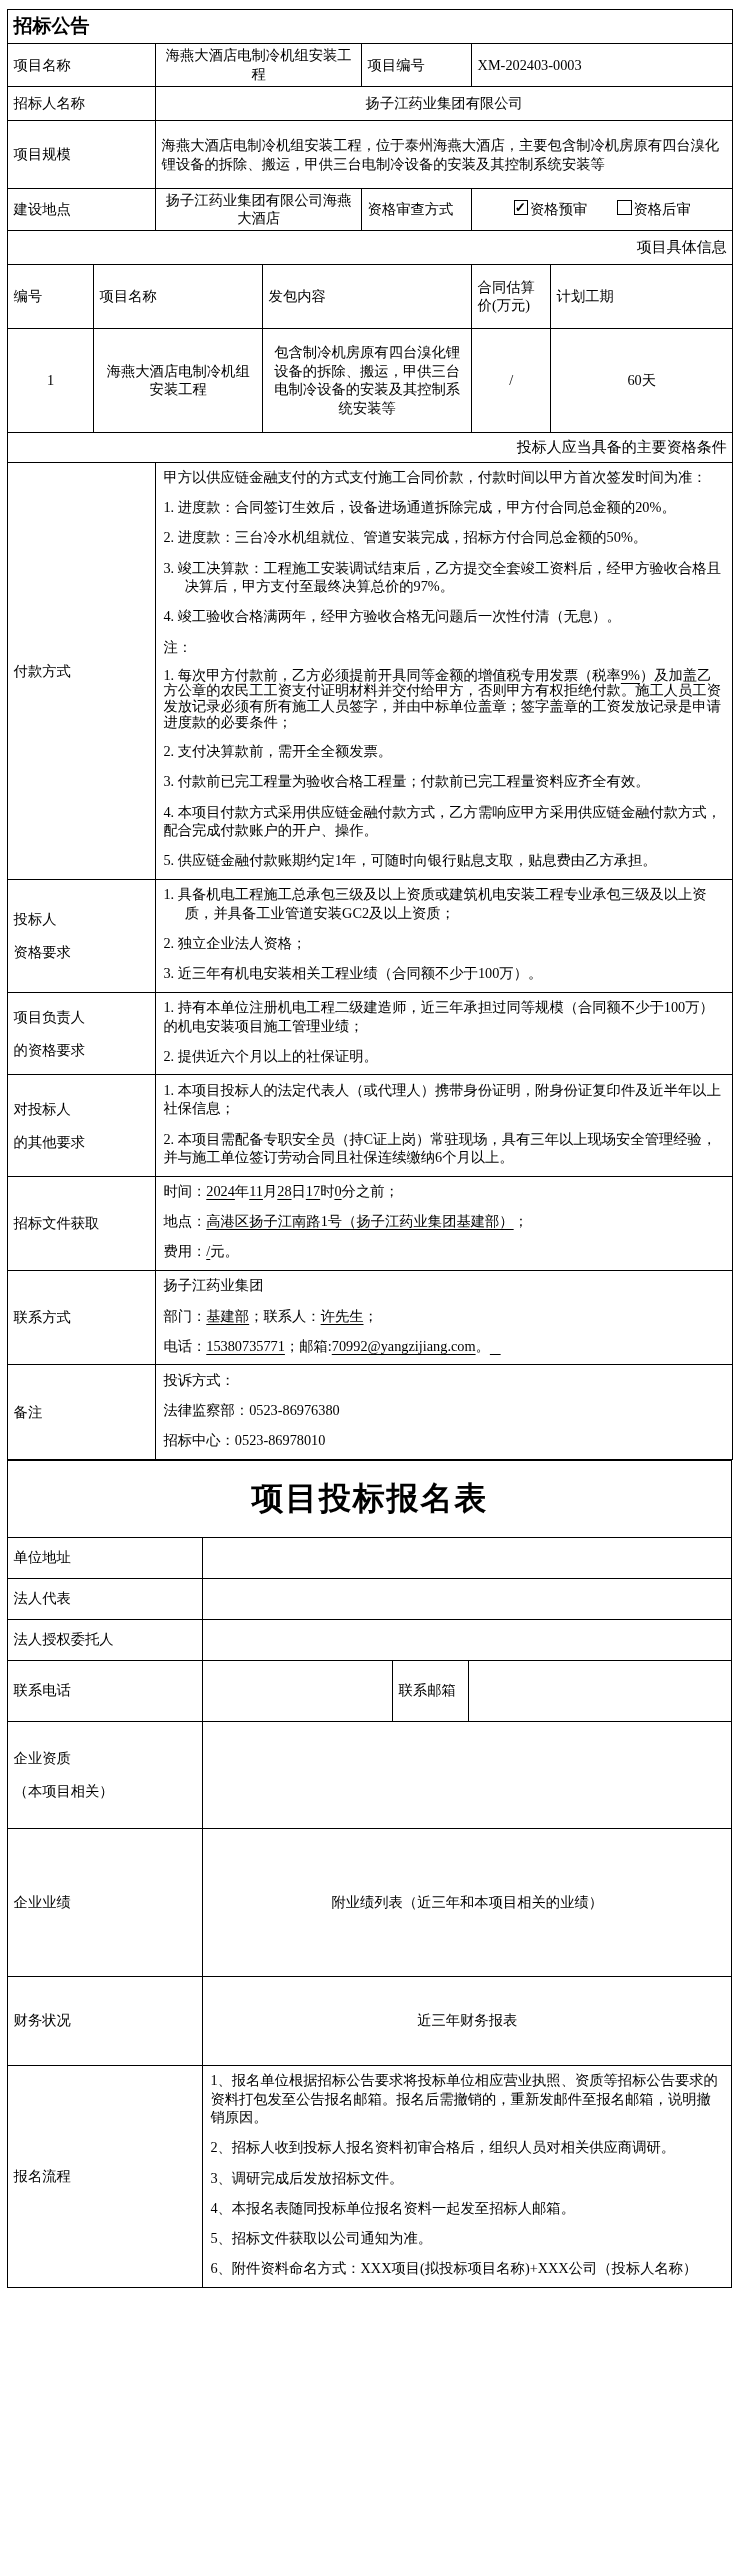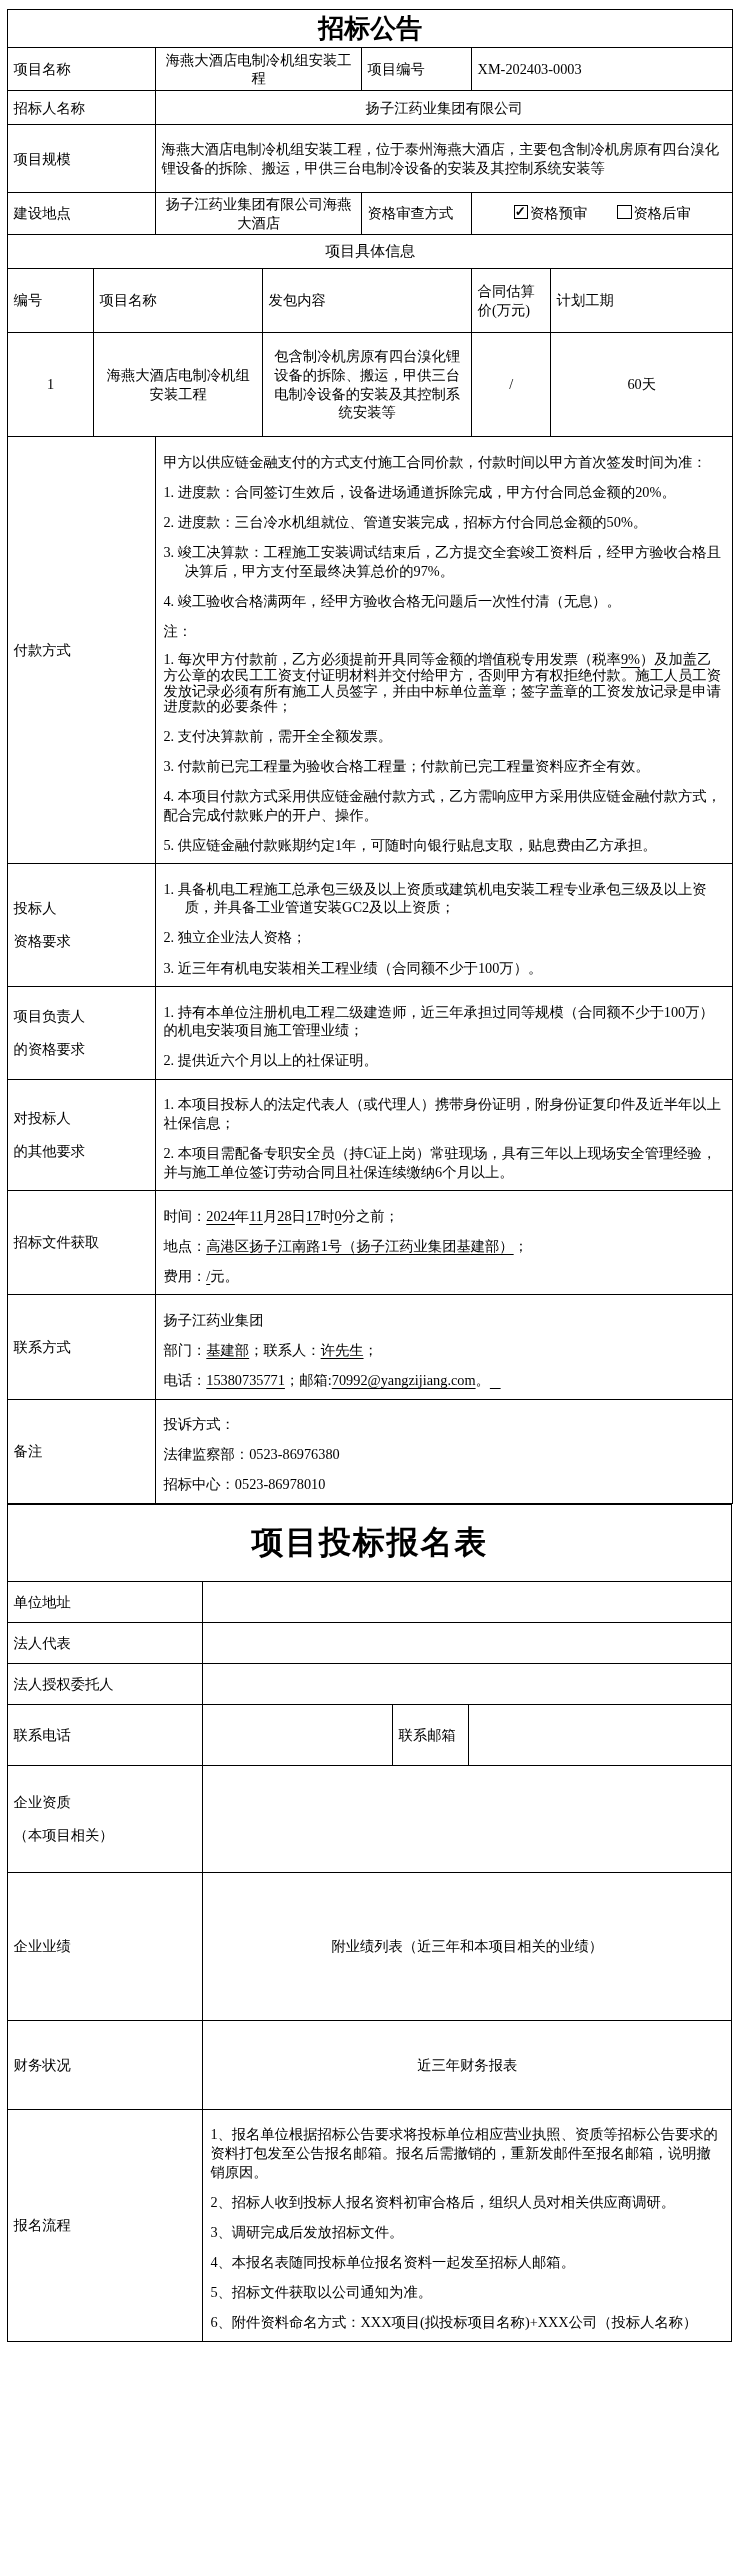--- a/index.html
+++ b/index.html
@@ -15,26 +15,26 @@
     border:1.8px solid #000;
     padding:1.8px 5.4px;
     font-size:14.3px;
     line-height:1.3;
     vertical-align:middle;
     word-break:break-all;
     box-sizing:border-box;
   }
   .lbl{text-align:left;}
   .ctr{text-align:center;}
-  .doc-title{font-weight:bold;font-size:26px;text-align:center;}
-  .sec-hdr{text-align:center;font-size:15px;}
+  .doc-title{font-weight:bold;font-size:19px;}
+  .sec-hdr{text-align:right;font-size:15px;}
   .form-title{font-weight:bold;font-size:32px;text-align:center;letter-spacing:1.8px;}
   .content{vertical-align:middle;padding:5.4px 7.2px;}
   .content p{margin:11.6px 0;}
-  .content p:first-child{margin-top:10px;}
+  .content p:first-child{margin-top:0;}
   .content p:last-child{margin-bottom:3.6px;}
   .hang{padding-left:1.5em;text-indent:-1.5em;}
   .tight{line-height:1.1;}
   .u{text-decoration:underline;text-underline-offset:2.7px;}
   .lbl2{margin-top:14.3px;}
   .checkline{white-space:nowrap;}
   .cb{
     display:inline-block;width:12.5px;height:12.5px;border:1.3px solid #000;
     vertical-align:-0.9px;margin-right:1.8px;position:relative;
   }
@@ -102,20 +102,23 @@
   </tr>
 
   <tr style="height:104px">
     <td class="ctr">1</td>
     <td colspan="2" class="ctr">海燕大酒店电制冷机组安装工程</td>
     <td colspan="2" class="ctr">包含制冷机房原有四台溴化锂设备的拆除、搬运，甲供三台电制冷设备的安装及其控制系统安装等</td>
     <td class="ctr">/</td>
     <td class="ctr">60天</td>
   </tr>
 
+  <tr style="height:30px">
+    <td colspan="7" class="sec-hdr">投标人应当具备的主要资格条件</td>
+  </tr>
 
   <tr>
     <td colspan="2" class="lbl">付款方式</td>
     <td colspan="5" class="content">
       <p>甲方以供应链金融支付的方式支付施工合同价款，付款时间以甲方首次签发时间为准：</p>
       <p class="hang">1. 进度款：合同签订生效后，设备进场通道拆除完成，甲方付合同总金额的20%。</p>
       <p>2. 进度款：三台冷水机组就位、管道安装完成，招标方付合同总金额的50%。</p>
       <p class="hang">3. 竣工决算款：工程施工安装调试结束后，乙方提交全套竣工资料后，经甲方验收合格且决算后，甲方支付至最终决算总价的97%。</p>
       <p class="hang">4. 竣工验收合格满两年，经甲方验收合格无问题后一次性付清（无息）。</p>
       <p>注：</p>

